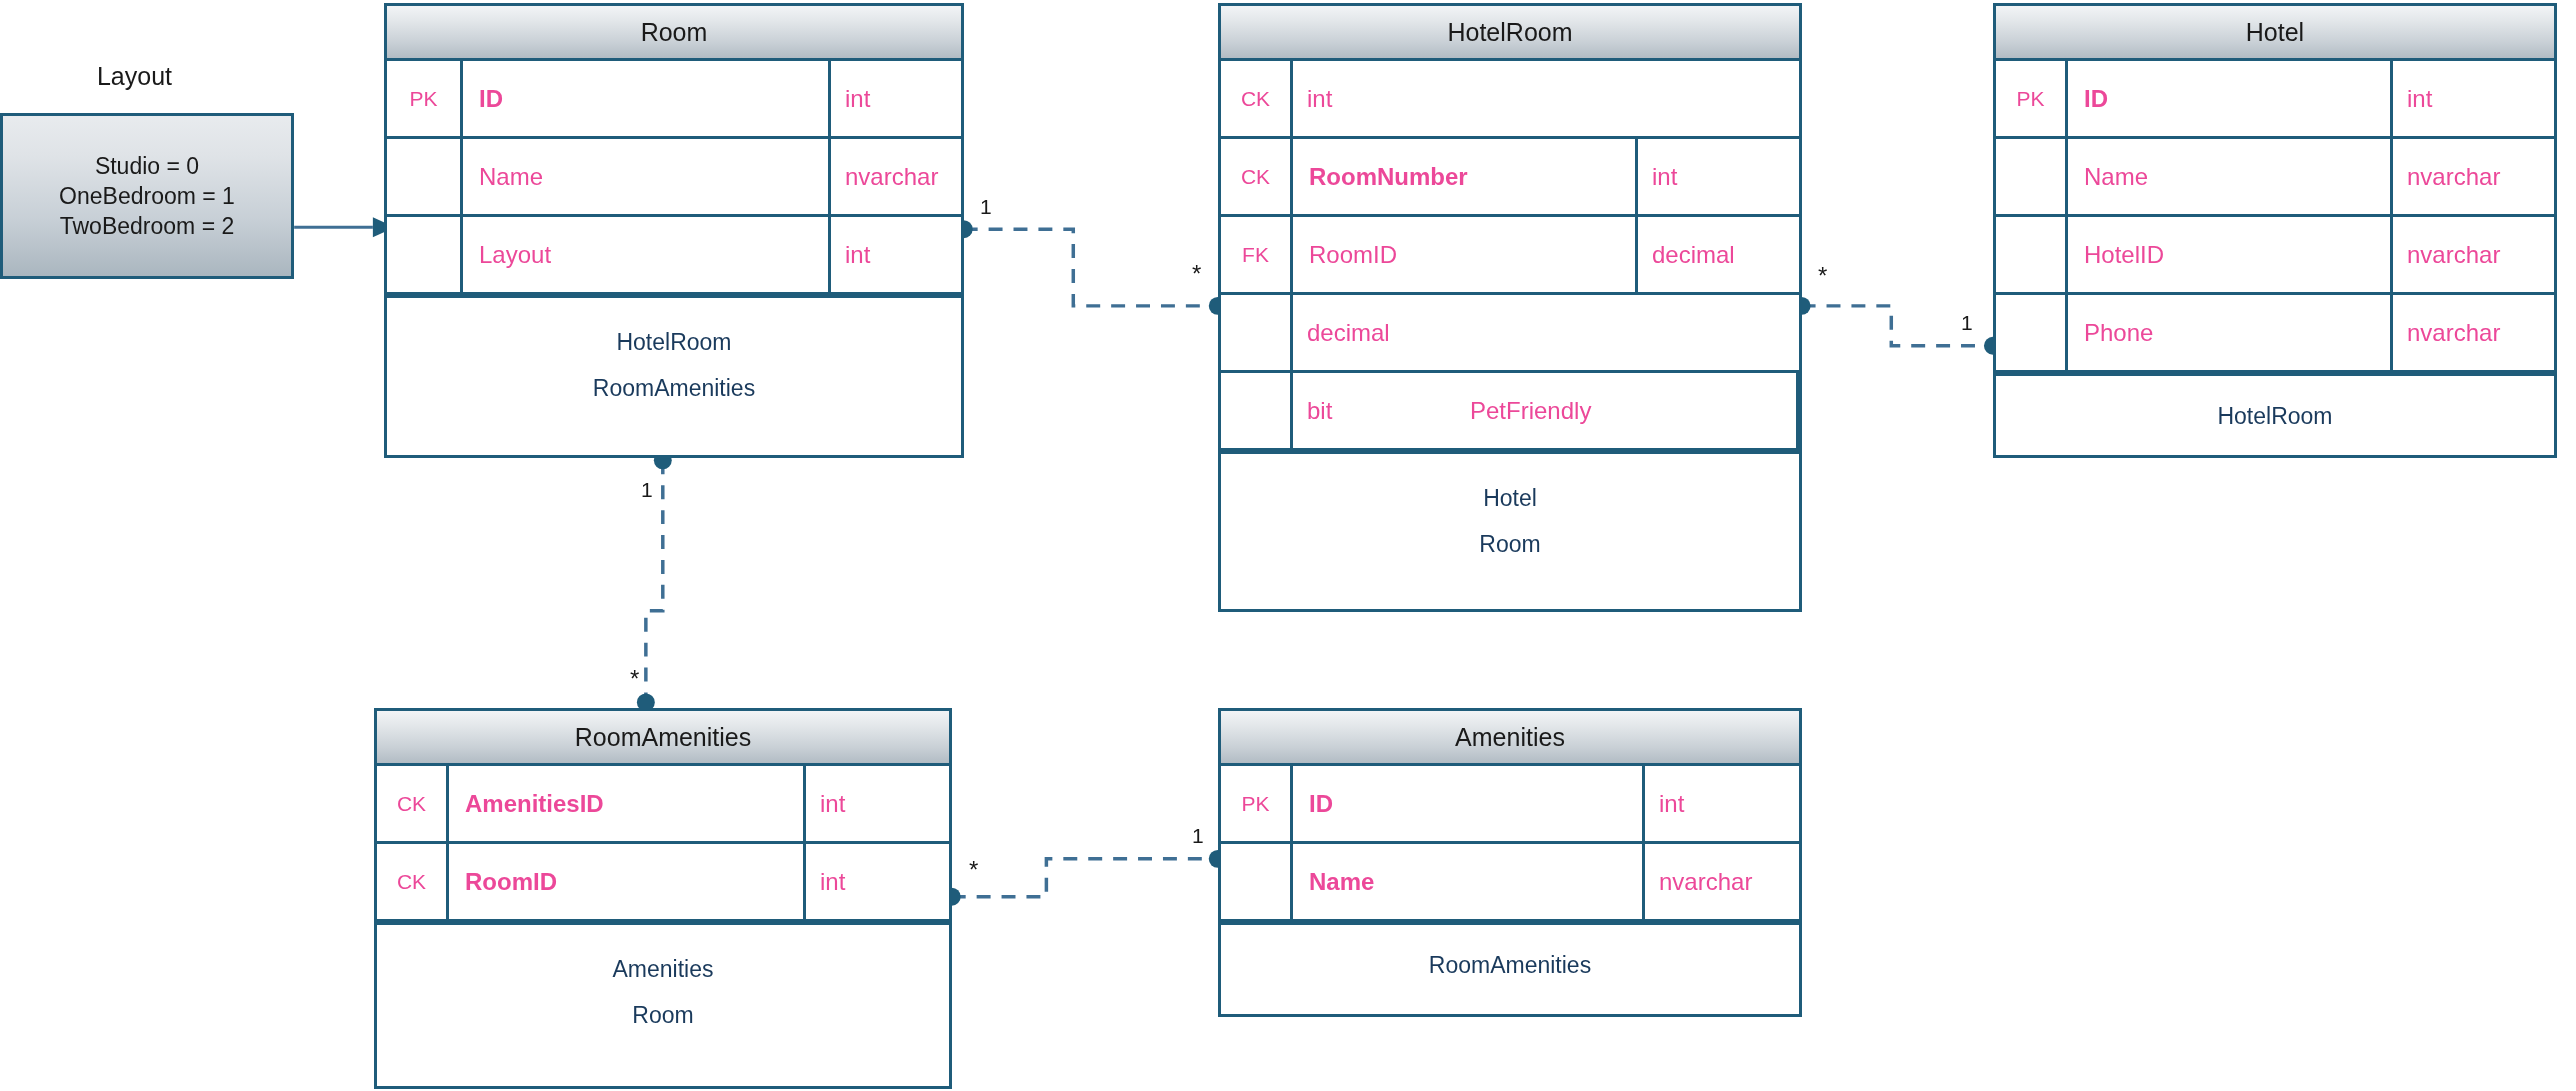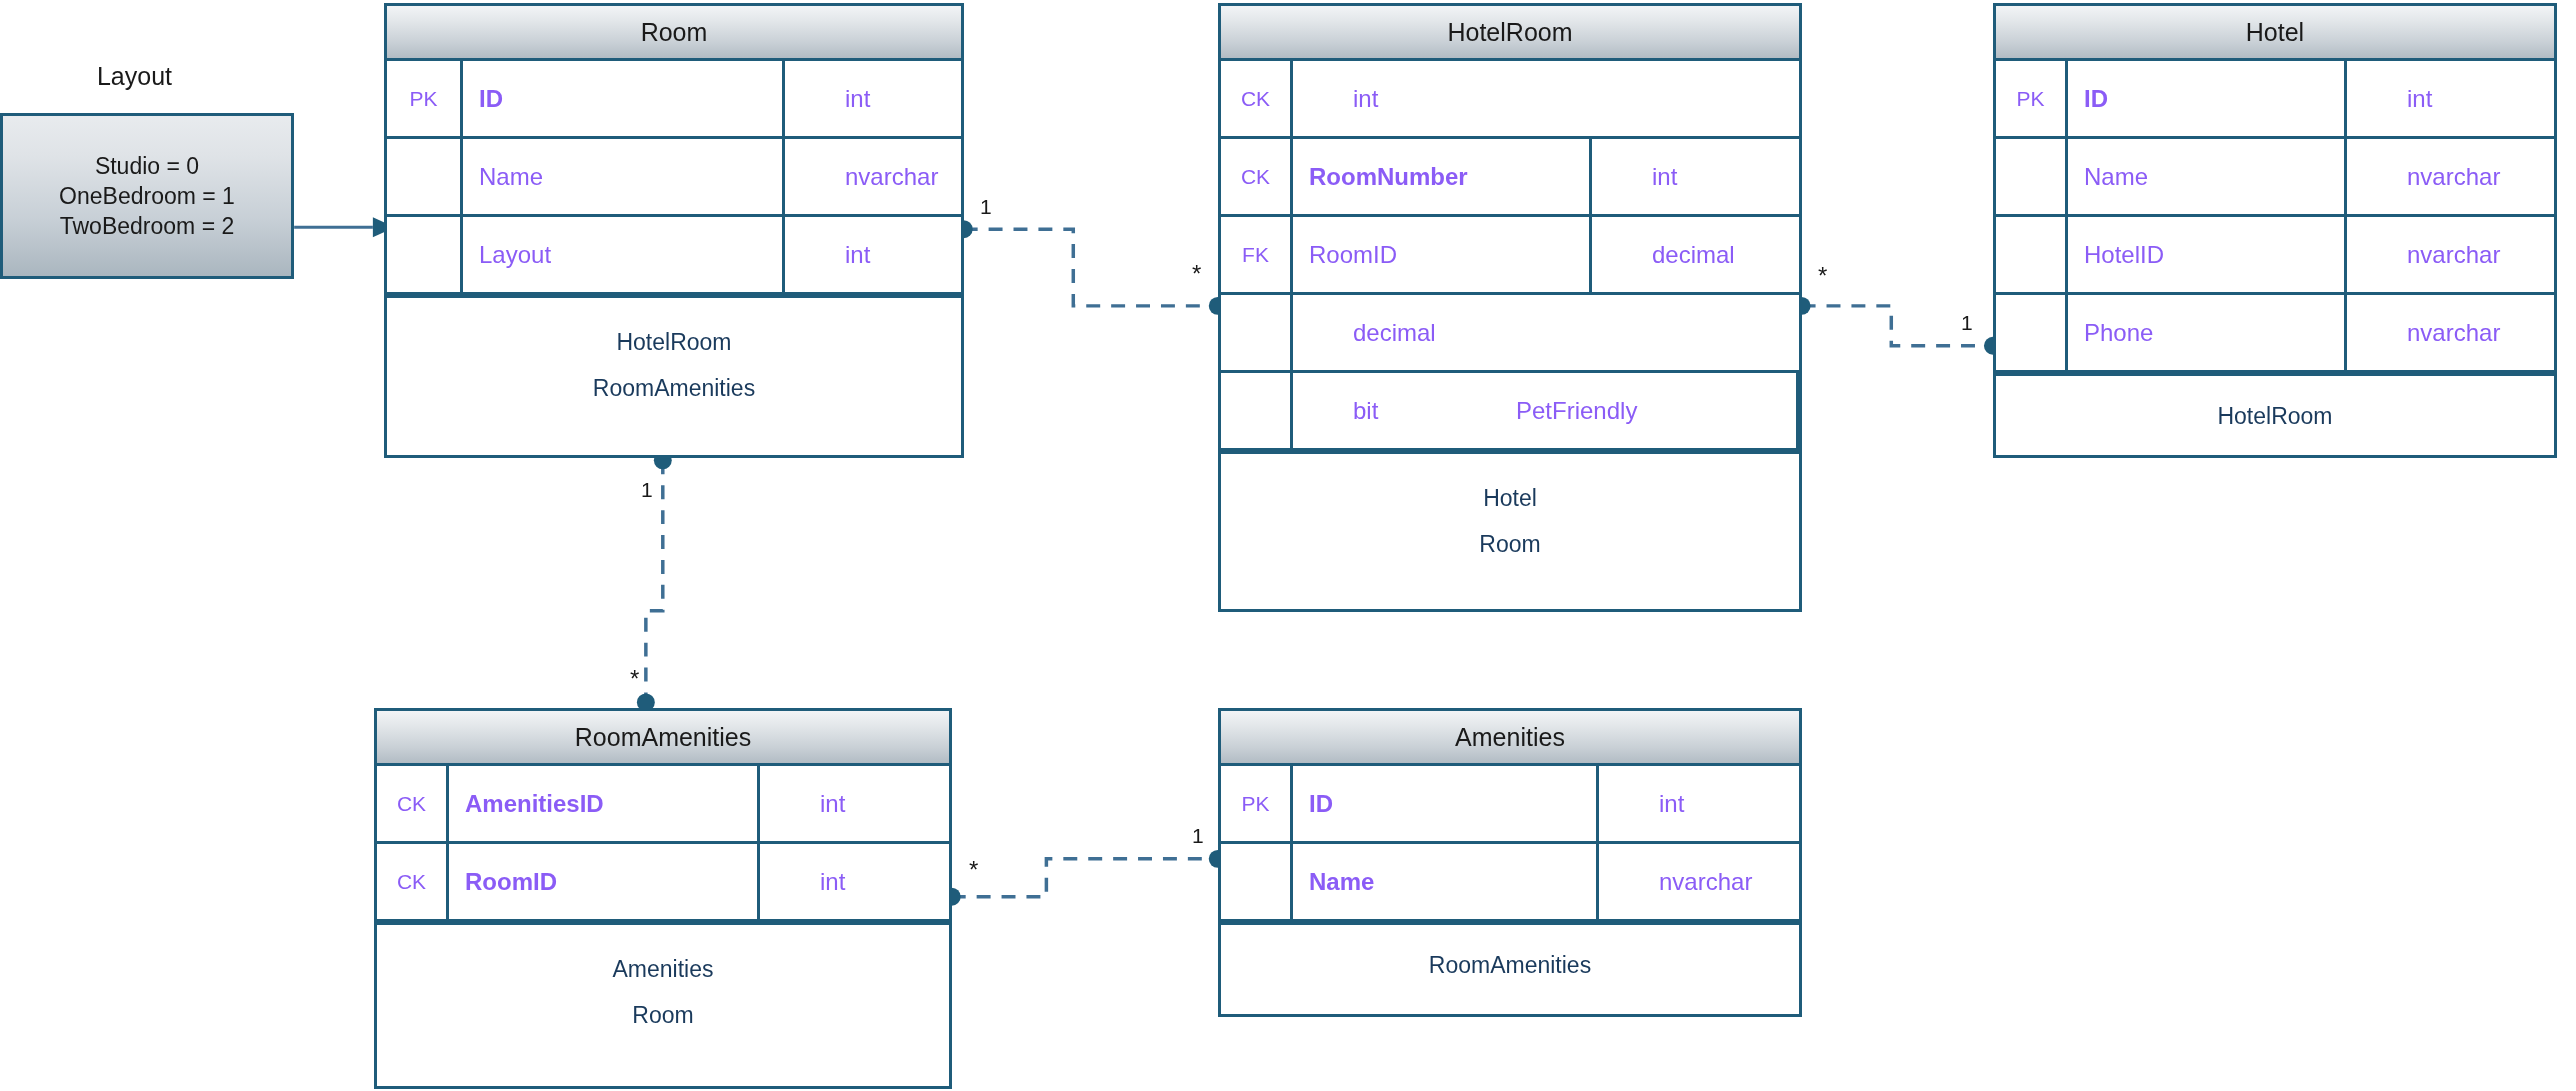--- a/index.html
+++ b/index.html
@@ -48,35 +48,34 @@
     display: flex;
     height: 75px;
     border-bottom: 3px solid #1f5c7a;
   }
   .row:last-child { border-bottom: none; }
   .cell {
     display: flex;
     align-items: center;
     box-sizing: border-box;
     font-size: 24px;
-    color: #8b5cf6;
+    color: #ec4899;
   }
   .c-key {
     justify-content: center;
     border-right: 3px solid #1f5c7a;
     font-size: 21px;
   }
   .c-name {
     padding-left: 16px;
     border-right: 3px solid #1f5c7a;
     flex: 1 1 auto;
   }
   .c-type {
     padding-left: 14px;
-    margin-left: 46px;
   }
   .c-name.bold { font-weight: bold; }
 
   
   .nav-block {
     border-top: 3px solid #1f5c7a;
     padding: 0;
   }
   .nav-item {
     height: 45px;

